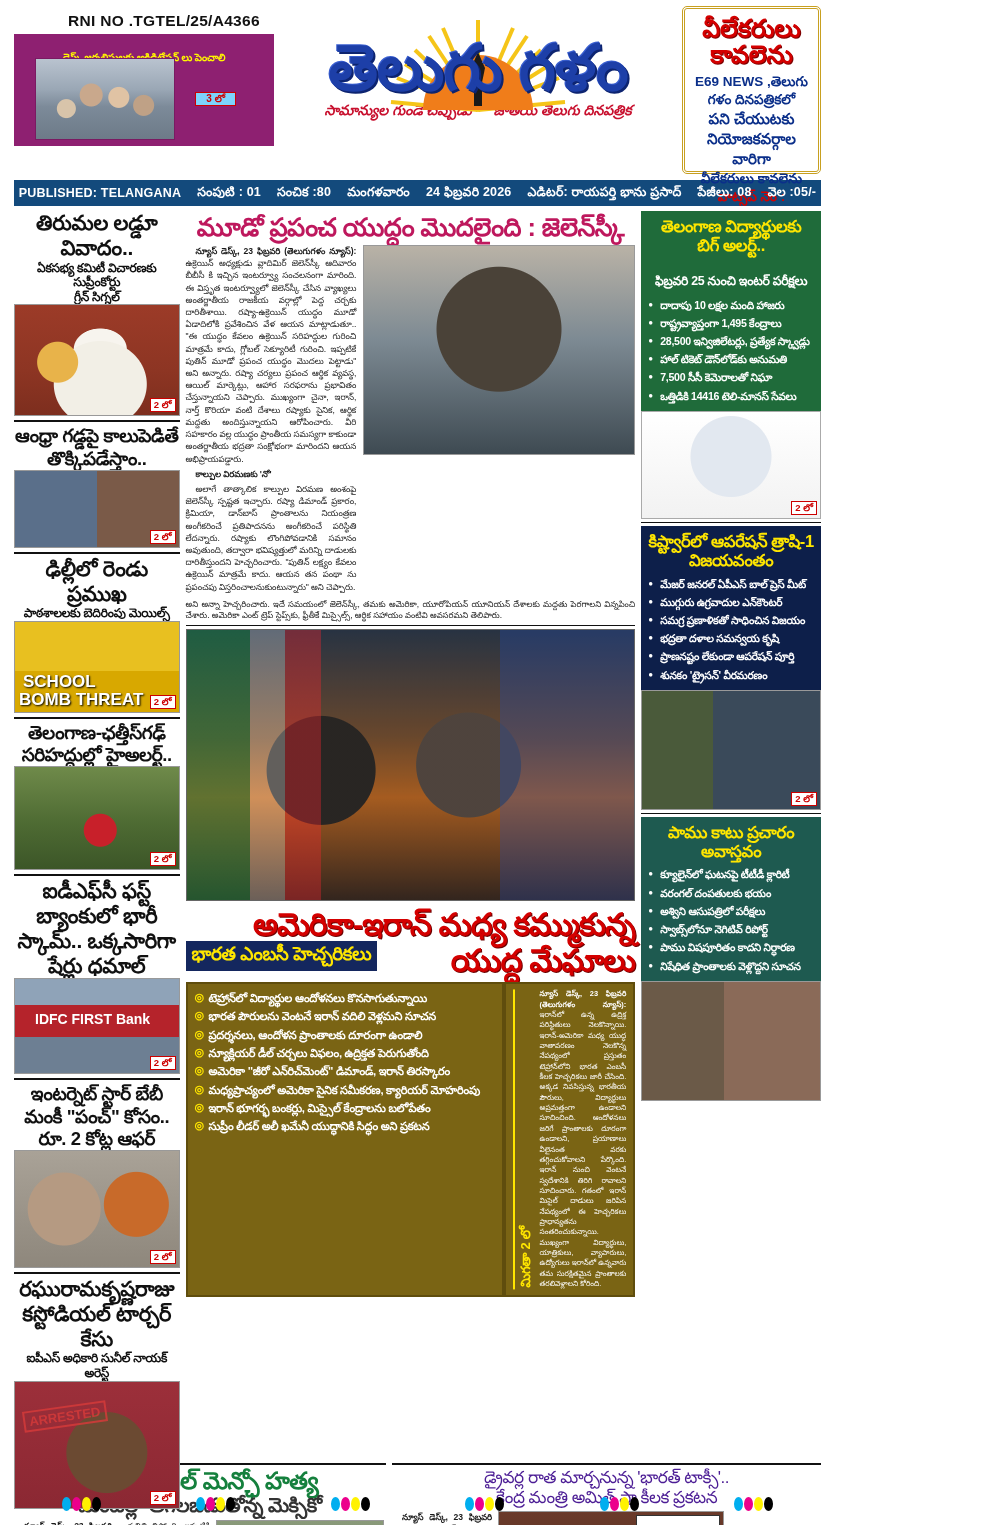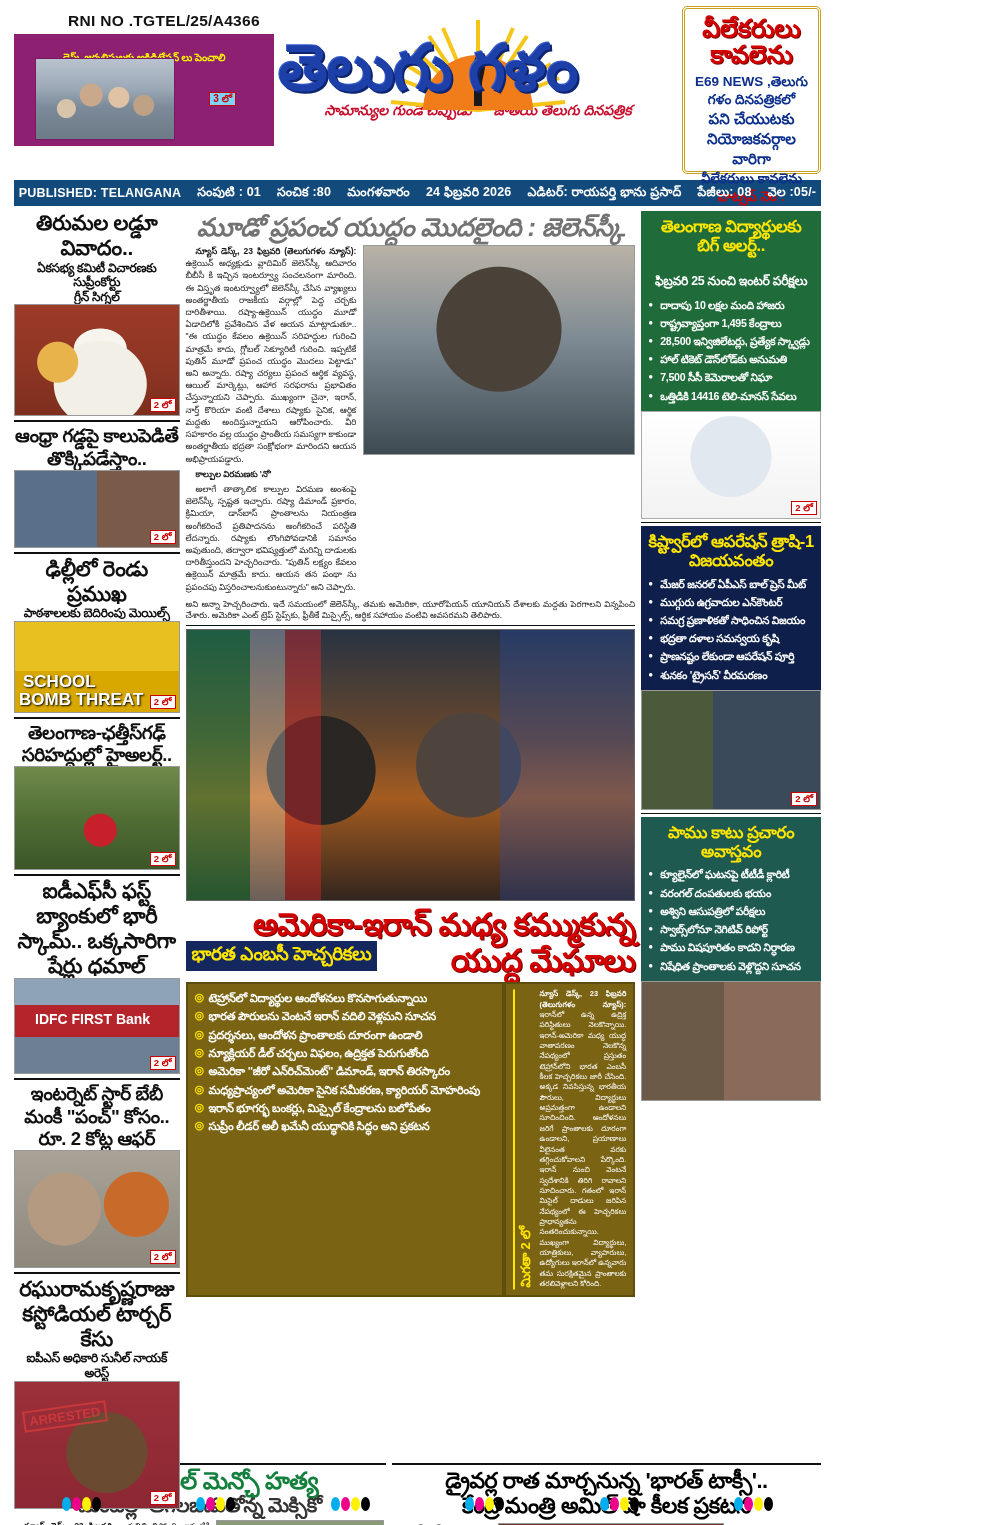--- a/index.html
+++ b/index.html
@@ -22,24 +22,24 @@
                line-height: 1.15; letter-spacing: -.2px; margin-top: 13px; }
   .promo-img { position: absolute; left: 21px; top: 24px; width: 140px; height: 82px;
       background:
         radial-gradient(circle at 22% 62%, #d8c4aa 0 9px, transparent 10px),
         radial-gradient(circle at 40% 45%, #c9a88c 0 11px, transparent 12px),
         radial-gradient(circle at 60% 48%, #e0c3a4 0 10px, transparent 11px),
         radial-gradient(circle at 78% 58%, #bfa186 0 10px, transparent 11px),
         linear-gradient(#b9c3cf 0%, #9aa7b5 38%, #7c8a99 60%, #6d7a88 100%);
       border: 1px solid #7a1a62; }
   .pg-badge { position: absolute; background: #7dd3fc; border: 1px solid #c00;
-      color: #c00; font-size: 10px; font-weight: bold; padding: 0px 3px; line-height: 12px; }
+      color: #c00; font-size: 10px; font-weight: bold; padding: 0px 10px; line-height: 12px; }
   .promo-pg { right: 38px; bottom: 40px; }
 
-  .mh-mid { width: 400px; position: relative; }
+  .mh-mid { width: 400px; position: relative; text-align: center; }
   .sunburst { position: absolute; left: 50%; top: 8px; transform: translateX(-50%); }
   .logo-text { position: relative; font-size: 64px; font-weight: bold; color: #1d3fa8;
       letter-spacing: -1px; line-height: 1; padding-top: 30px;
       text-shadow: 2px 2px 0 #0d2470, -1px -1px 0 #3a5fd0; }
   .taglines { display: flex; justify-content: center; gap: 22px; margin-top: 2px; }
   .tagline { color: #c8102e; font-size: 14px; font-weight: bold; font-style: italic; }
 
   .mh-right { flex: 1; border: 3px double #c8a020; border-radius: 5px; background: #fff;
       padding: 6px 4px 4px; text-align: center; height: 168px; }
   .ad-t1 { color: #d40000; font-size: 25px; font-weight: bold; line-height: 1.05;
@@ -103,22 +103,22 @@
       radial-gradient(circle at 74% 46%, #c86a2a 0 32px, transparent 33px),
       linear-gradient(#a9a297, #8e877c); }
   .p-police { height: 128px; background:
       radial-gradient(circle at 56% 56%, #6b4a32 0 40px, transparent 41px),
       linear-gradient(#9c2f3a 0%, #8b2833 100%); position: relative; }
   .p-police::after { content: "ARRESTED"; position: absolute; left: 8px; top: 24px;
       color: #d43a3a; font-size: 13px; font-weight: bold; border: 2px solid #d43a3a;
       padding: 1px 4px; transform: rotate(-8deg); opacity: .85; }
 
   
-  .main-head { font-size: 25.5px; font-weight: bold; color: #737373; text-align: center;
-      line-height: 1.1; letter-spacing: -.6px; padding: 2px 0 4px; font-style: italic; }
+  .main-head { font-size: 25.5px; font-weight: bold; color: #be185d; text-align: center;
+      line-height: 1.1; letter-spacing: -.6px; padding: 2px 0 4px; }
   .lead-wrap { display: flex; gap: 7px; }
   .lead-text { flex: 1; }
   .bodytext { font-size: 8.6px; line-height: 1.42; text-align: justify; color: #1a1a1a;
       letter-spacing: -.1px; }
   .bodytext p { margin-bottom: 3px; text-indent: 10px; }
   .p-zelensky { width: 272px; height: 210px; background:
       radial-gradient(circle at 50% 40%, #4a4238 0 62px, transparent 63px),
       linear-gradient(180deg, #b9b2a6 0%, #7d8a93 45%, #3e4a52 100%); position: relative; }
   .cap { font-size: 8.4px; color: #222; line-height: 1.38; text-align: justify; }
 
@@ -166,21 +166,21 @@
       linear-gradient(90deg, #6b5a48 0 46%, #8a6a58 46% 100%); position: relative; }
 
   
   .bottom { display: flex; gap: 6px; margin-top: 3px; height: 340px; }
   .bot-left { width: 372px; }
   .bot-right { flex: 1; }
   .bot-head-red { color: #15803d; font-size: 24px; font-weight: bold; text-align: center;
       line-height: 1.08; letter-spacing: -.6px; }
   .bot-head-dark { color: #333; font-size: 20px; font-weight: bold; text-align: center;
       line-height: 1.12; letter-spacing: -.5px; }
-  .bot-head-blue { color: #000000; font-size: 22px; font-weight: bold; text-align: center;
+  .bot-head-blue { color: #4c1d95; font-size: 17px; font-weight: normal; text-align: center;
       line-height: 1.15; letter-spacing: -.5px; }
   .p-mexico { width: 168px; height: 118px; background:
       radial-gradient(circle at 46% 44%, #4a4a4a 0 26px, transparent 27px),
       linear-gradient(#8a9a7a 0%, #6f7f62 50%, #5a6a50 100%); position: relative; }
   .p-amitshah { width: 226px; height: 140px; background:
       radial-gradient(circle at 44% 48%, #c89a78 0 40px, transparent 41px),
       linear-gradient(#6a3a2a 0%, #4a2a1e 100%); position: relative; }
   .taxi-logo { position: absolute; right: 3px; top: 3px; width: 84px; height: 58px;
       background: #fff; border: 1px solid #333; text-align: center; }
 

